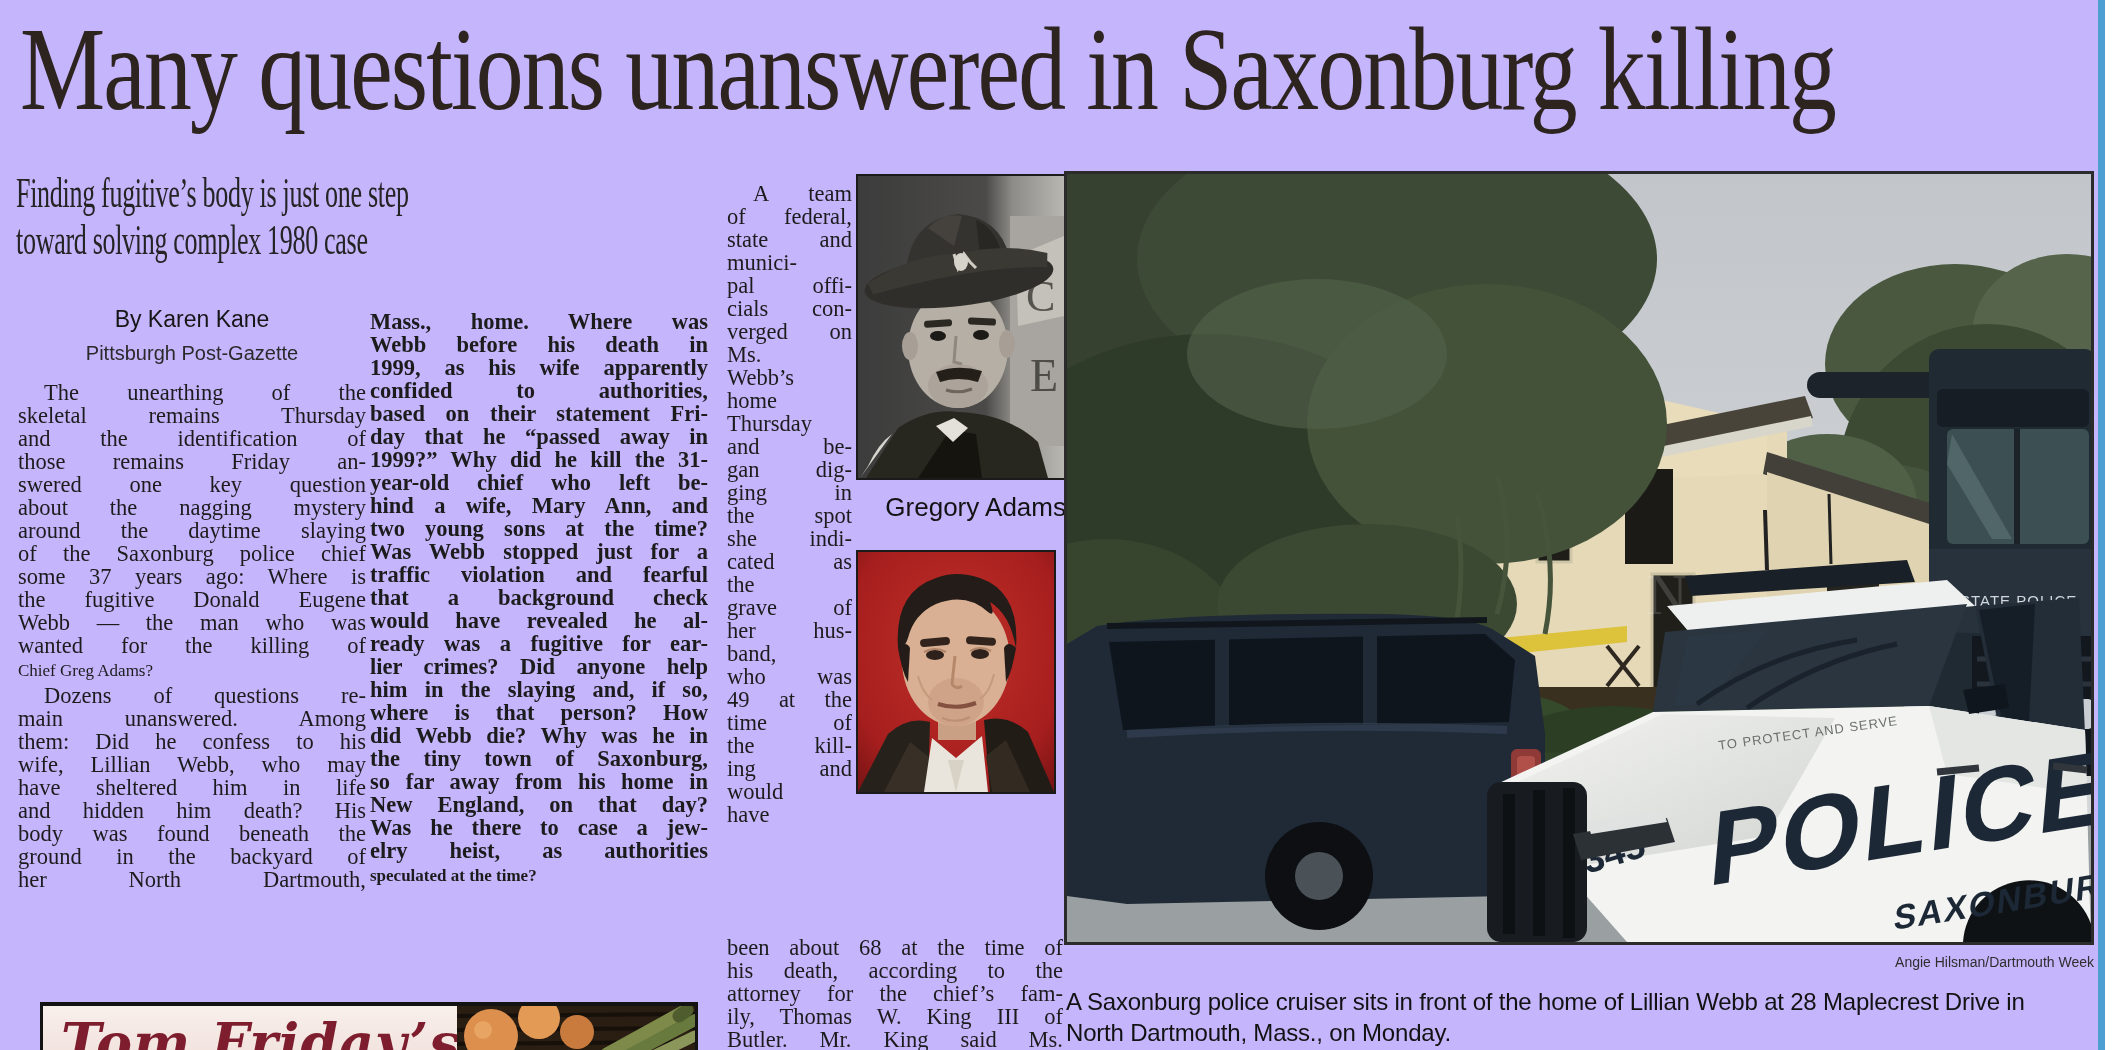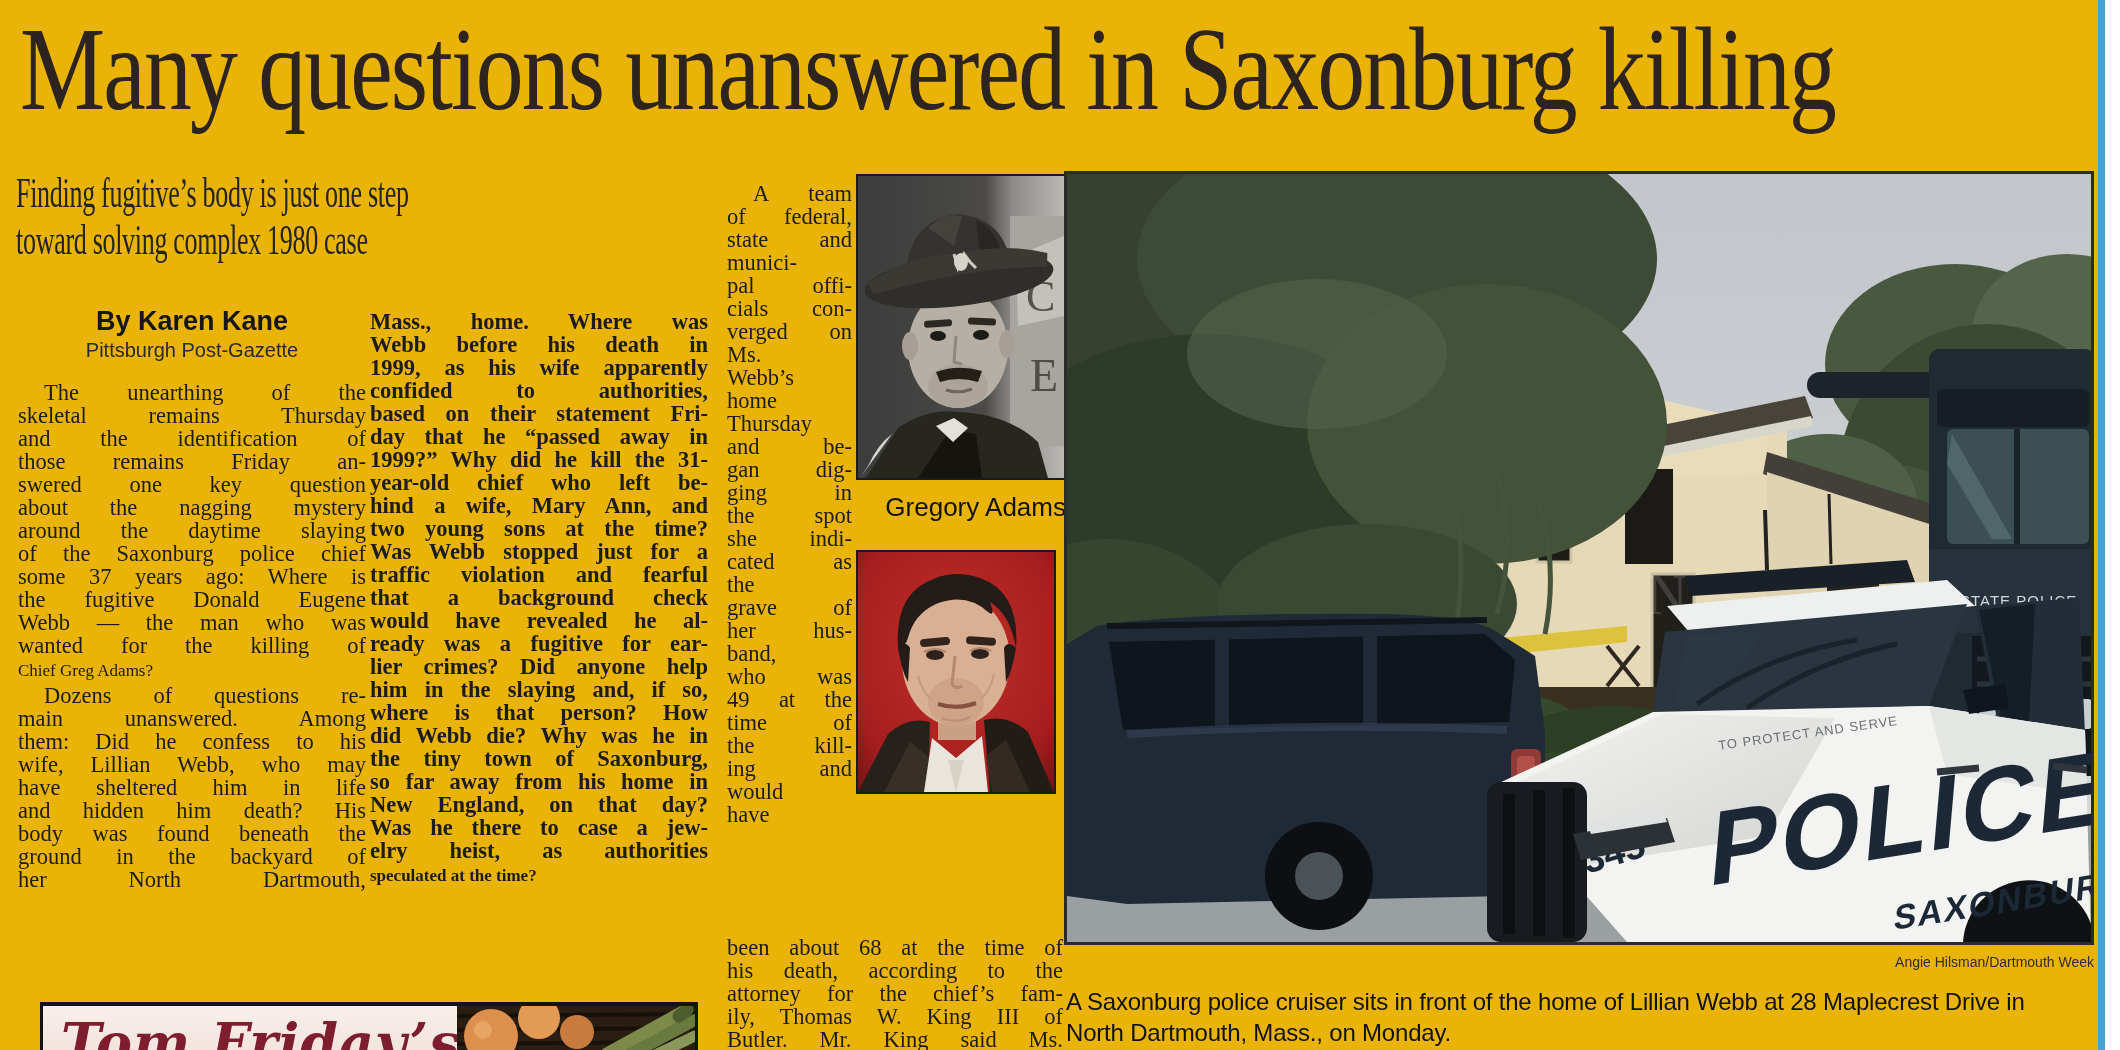--- a/index.html
+++ b/index.html
@@ -1,29 +1,29 @@
 <!DOCTYPE html>
 <html><head>
 <meta charset="utf-8">
 <style>
   html,body{margin:0;padding:0;background:#e8e8e8;}
-  #page{position:relative;width:2120px;height:1050px;background:#eab308;overflow:hidden;
+  #page{position:relative;width:2120px;height:1050px;background:#c4b5fd;overflow:hidden;
         font-family:"Liberation Serif",serif;color:#1f1f1f;}
   .abs{position:absolute;}
 
   .headline{left:20px;top:0px;font-size:103px;font-weight:400;color:#2d2420;
             white-space:nowrap;letter-spacing:-2px;transform:scale(0.93,1.16);
             transform-origin:0 0;}
   .deck{left:16px;top:170px;font-size:42px;line-height:1.12;color:#242424;
         white-space:pre-line;letter-spacing:-0.5px;transform:scaleX(0.62);
         transform-origin:0 0;white-space:pre;}
   .byline-block{left:18px;top:306px;width:348px;text-align:center;
                 font-family:"Liberation Sans",sans-serif;}
-  .byline-author{font-size:27px;color:#161616;font-weight:bold;}
-  .byline-affil{font-size:20px;color:#2a2a2a;margin-top:2px;}
+  .byline-author{font-size:23px;color:#161616;}
+  .byline-affil{font-size:20px;color:#2a2a2a;margin-top:9px;}
 
   .bodycol{font-size:22.5px;line-height:23px;color:#1c1c1c;
            text-align:justify;text-align-last:justify;white-space:pre-line;}
   .lastline{text-align:left;text-align-last:left;white-space:pre-line;
             font-size:17px;line-height:27px;color:#1c1c1c;}
   .indent{text-indent:26px;}
   .col1{left:18px;top:381px;width:348px;}
   .col2{left:370px;top:310px;width:338px;font-weight:bold;}
   .col3n{left:727px;top:182px;width:125px;}
   .col3w{left:727px;top:936px;width:336px;}

